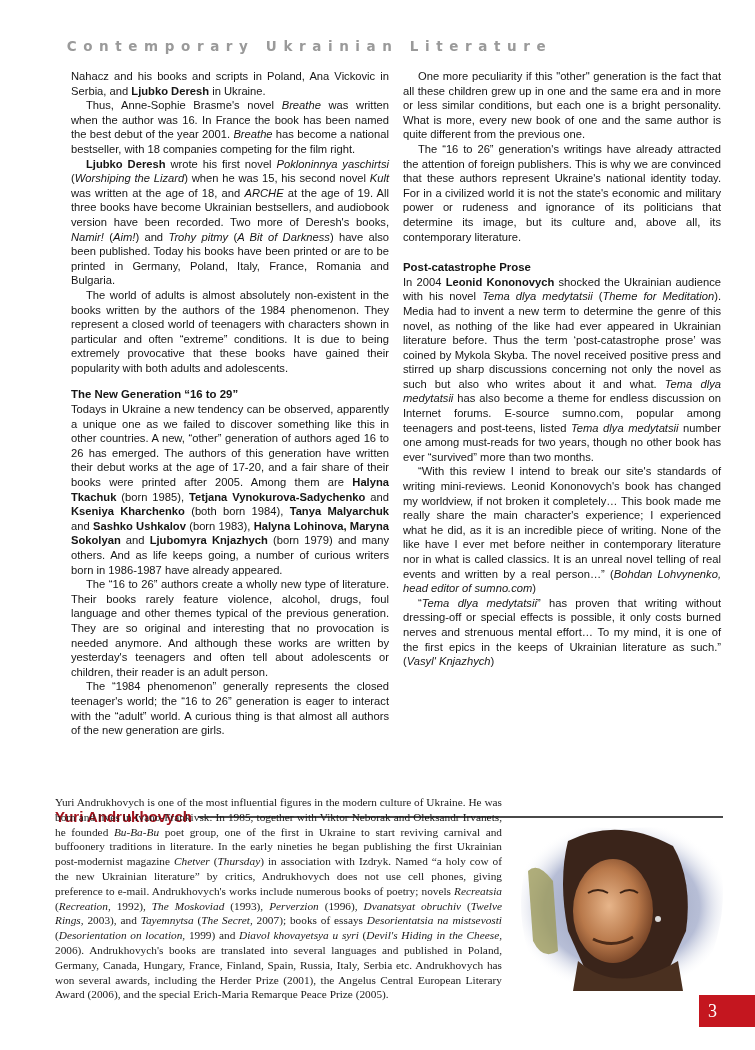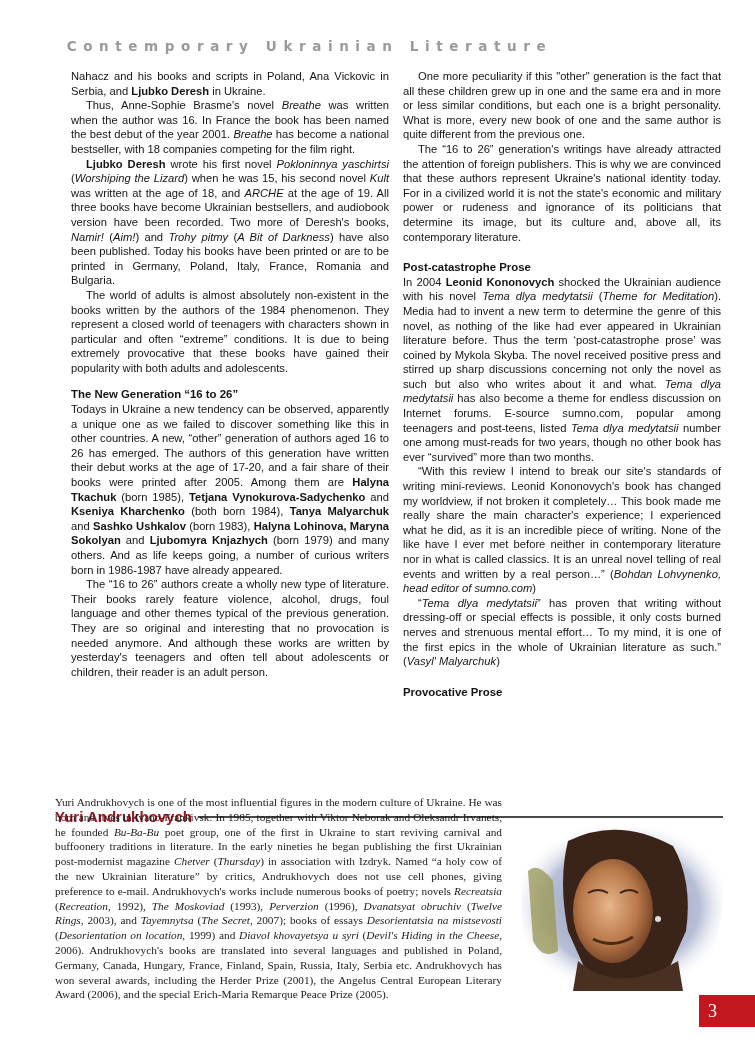--- a/index.html
+++ b/index.html
@@ -53,33 +53,33 @@
 </head>
 <body>
 
 <div class="running-head">Contemporary Ukrainian Literature</div>
 
 <div class="col col-left">
   <p><span>Nahacz and his books and scripts in Poland, Ana Vickovic in Serbia, and </span><b>Ljubko Deresh</b><span> in Ukraine.</span></p>
   <p class="ind"><span>Thus, Anne-Sophie Brasme's novel </span><i>Breathe</i><span> was written when the author was 16. In France the book has been named the best debut of the year 2001. </span><i>Breathe</i><span> has become a national bestseller, with 18 companies competing for the film right.</span></p>
   <p class="ind"><b>Ljubko Deresh</b><span> wrote his first novel </span><i>Pokloninnya yaschirtsi</i><span> (</span><i>Worshiping the Lizard</i><span>) when he was 15, his second novel </span><i>Kult</i><span> was written at the age of 18, and </span><i>ARCHE</i><span> at the age of 19. All three books have become Ukrainian bestsellers, and audiobook version have been recorded. Two more of Deresh's books, </span><i>Namir!</i><span> (</span><i>Aim!</i><span>) and </span><i>Trohy pitmy</i><span> (</span><i>A Bit of Darkness</i><span>) have also been published. Today his books have been printed or are to be printed in Germany, Poland, Italy, France, Romania and Bulgaria.</span></p>
   <p class="ind">The world of adults is almost absolutely non-existent in the books written by the authors of the 1984 phenomenon. They represent a closed world of teenagers with characters shown in particular and often “extreme” conditions. It is due to being extremely provocative that these books have gained their popularity with both adults and adolescents.</p>
-  <h3>The New Generation “16 to 26”</h3>
+  <h3>The New Generation “16 to 29”</h3>
   <p><span>Todays in Ukraine a new tendency can be observed, apparently a unique one as we failed to discover something like this in other countries. A new, “other” generation of authors aged 16 to 26 has emerged. The authors of this generation have written their debut works at the age of 17-20, and a fair share of their books were printed after 2005. Among them are </span><b>Halyna Tkachuk</b><span> (born 1985), </span><b>Tetjana Vynokurova-Sadychenko</b><span> and </span><b>Kseniya Kharchenko</b><span> (both born 1984), </span><b>Tanya Malyarchuk</b><span> and </span><b>Sashko Ushkalov</b><span> (born 1983), </span><b>Halyna Lohinova, Maryna Sokolyan</b><span> and </span><b>Ljubomyra Knjazhych</b><span> (born 1979) and many others. And as life keeps going, a number of curious writers born in 1986-1987 have already appeared.</span></p>
   <p class="ind">The “16 to 26” authors create a wholly new type of literature. Their books rarely feature violence, alcohol, drugs, foul language and other themes typical of the previous generation. They are so original and interesting that no provocation is needed anymore. And although these works are written by yesterday's teenagers and often tell about adolescents or children, their reader is an adult person.</p>
+  <p class="ind">The “1984 phenomenon” generally represents the closed teenager's world; the “16 to 26” generation is eager to interact with the “adult” world. A curious thing is that almost all authors of the new generation are girls.</p>
 </div>
 
 <div class="col col-right">
   <p class="ind">One more peculiarity if this "other" generation is the fact that all these children grew up in one and the same era and in more or less similar conditions, but each one is a bright personality. What is more, every new book of one and the same author is quite different from the previous one.</p>
   <p class="ind">The “16 to 26” generation's writings have already attracted the attention of foreign publishers. This is why we are convinced that these authors represent Ukraine's national identity today. For in a civilized world it is not the state's economic and military power or rudeness and ignorance of its politicians that determine its image, but its culture and, above all, its contemporary literature.</p>
   <h3 style="margin-top:16px">Post-catastrophe Prose</h3>
   <p><span>In 2004 </span><b>Leonid Kononovych</b><span> shocked the Ukrainian audience with his novel </span><i>Tema dlya medytatsii</i><span> (</span><i>Theme for Meditation</i><span>). Media had to invent a new term to determine the genre of this novel, as nothing of the like had ever appeared in Ukrainian literature before. Thus the term ‘post-catastrophe prose’ was coined by Mykola Skyba. The novel received positive press and stirred up sharp discussions concerning not only the novel as such but also who writes about it and what. </span><i>Tema dlya medytatsii</i><span> has also become a theme for endless discussion on Internet forums. E-source sumno.com, popular among teenagers and post-teens, listed </span><i>Tema dlya medytatsii</i><span> number one among must-reads for two years, though no other book has ever “survived” more than two months.</span></p>
   <p class="ind"><span>“With this review I intend to break our site's standards of writing mini-reviews. Leonid Kononovych's book has changed my worldview, if not broken it completely… This book made me really share the main character's experience; I experienced what he did, as it is an incredible piece of writing. None of the like have I ever met before neither in contemporary literature nor in what is called classics. It is an unreal novel telling of real events and written by a real person…” (</span><i>Bohdan Lohvynenko, head editor of sumno.com</i><span>)</span></p>
-  <p class="ind"><span>“</span><i>Tema dlya medytatsii</i><span>” has proven that writing without dressing-off or special effects is possible, it only costs burned nerves and strenuous mental effort… To my mind, it is one of the first epics in the whole of Ukrainian literature as such.” (</span><i>Vasyl' Malyarchuk</i><span>)</span></p>
-  <h3 style="margin-top:16px">Provocative Prose</h3>
+  <p class="ind"><span>“</span><i>Tema dlya medytatsii</i><span>” has proven that writing without dressing-off or special effects is possible, it only costs burned nerves and strenuous mental effort… To my mind, it is one of the first epics in the keeps of Ukrainian literature as such.” (</span><i>Vasyl' Knjazhych</i><span>)</span></p>
 </div>
 
 <div class="bio-heading">
   <span class="name">Yuri Andrukhovych</span>
   <span class="rule"></span>
 </div>
 
 <div class="bio-text">
   <div class="bio-photo" style="margin-top:16px">
     <svg width="225" height="185" viewBox="0 0 225 185">

